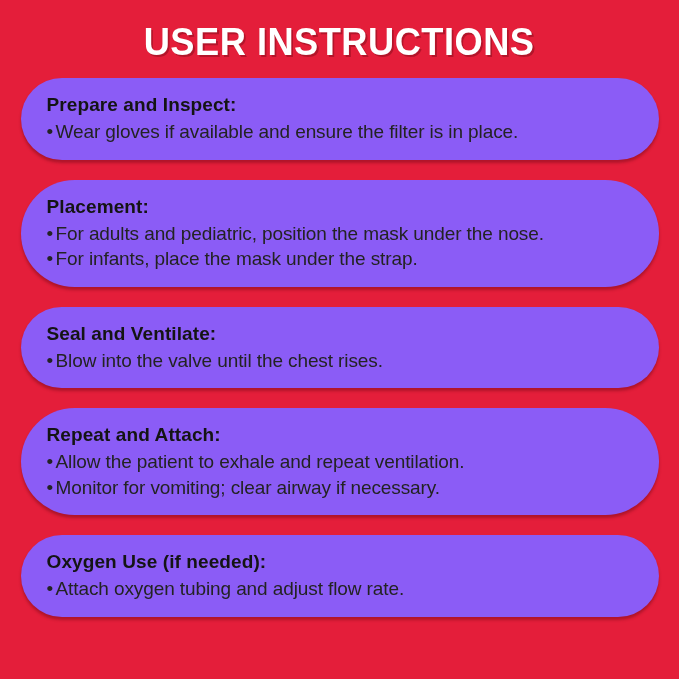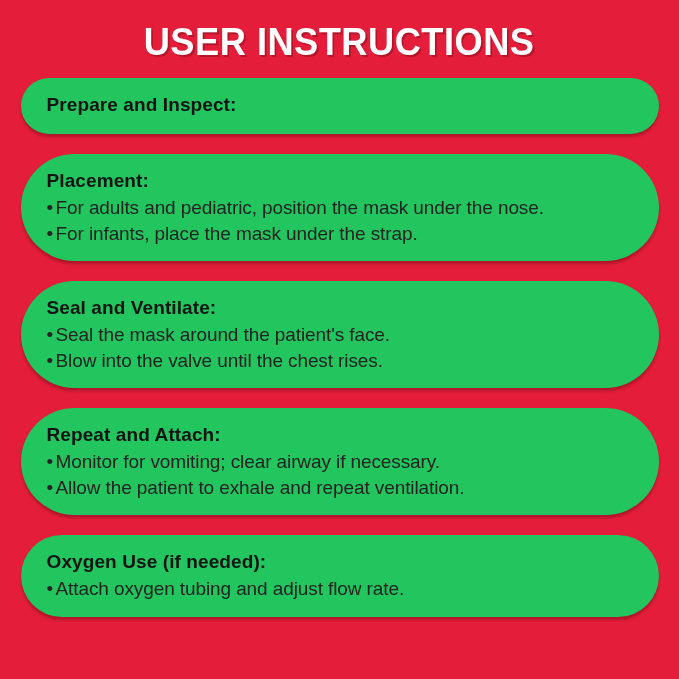--- a/index.html
+++ b/index.html
@@ -42,21 +42,21 @@
     margin-top: 15px;
     width: 679px;
     display: flex;
     flex-direction: column;
     align-items: center;
   }
   .card {
     position: relative;
     width: 638px;
     box-sizing: border-box;
-    background: #22c55e;
+    background: #8b5cf6;
     border-radius: 999px;
     padding: 14px 30px 15px 26px;
     margin-bottom: 20px;
     box-shadow: 0 3px 3px rgba(110,8,22,0.45);
   }
   .card:last-child {
     margin-bottom: 0;
   }
   .card-heading {
     color: #141414;
@@ -94,40 +94,42 @@
 </head>
 <body>
 
 <div class="poster">
 
   <h1 class="poster-title">USER INSTRUCTIONS</h1>
 
   <div class="cards">
       <div class="card">
         <div class="card-heading">Prepare and Inspect:</div>
+        <div class="card-lines">
+          <div class="card-line"><span class="bullet-dot">•</span><span>Wear gloves if available and ensure the filter is in place.</span></div>
+        </div>
       </div>
       <div class="card">
         <div class="card-heading">Placement:</div>
         <div class="card-lines">
           <div class="card-line"><span class="bullet-dot">•</span><span>For adults and pediatric, position the mask under the nose.</span></div>
           <div class="card-line"><span class="bullet-dot">•</span><span>For infants, place the mask under the strap.</span></div>
         </div>
       </div>
       <div class="card">
         <div class="card-heading">Seal and Ventilate:</div>
         <div class="card-lines">
-          <div class="card-line"><span class="bullet-dot">•</span><span>Seal the mask around the patient's face.</span></div>
           <div class="card-line"><span class="bullet-dot">•</span><span>Blow into the valve until the chest rises.</span></div>
         </div>
       </div>
       <div class="card">
         <div class="card-heading">Repeat and Attach:</div>
         <div class="card-lines">
+          <div class="card-line"><span class="bullet-dot">•</span><span>Allow the patient to exhale and repeat ventilation.</span></div>
           <div class="card-line"><span class="bullet-dot">•</span><span>Monitor for vomiting; clear airway if necessary.</span></div>
-          <div class="card-line"><span class="bullet-dot">•</span><span>Allow the patient to exhale and repeat ventilation.</span></div>
         </div>
       </div>
       <div class="card">
         <div class="card-heading">Oxygen Use (if needed):</div>
         <div class="card-lines">
           <div class="card-line"><span class="bullet-dot">•</span><span>Attach oxygen tubing and adjust flow rate.</span></div>
         </div>
       </div>
     </div>
 

